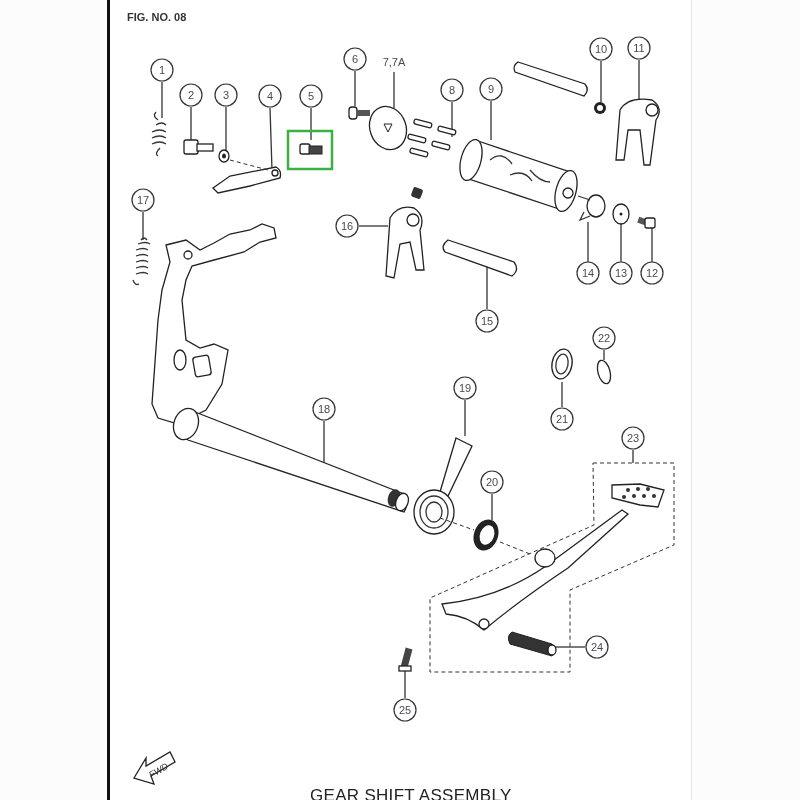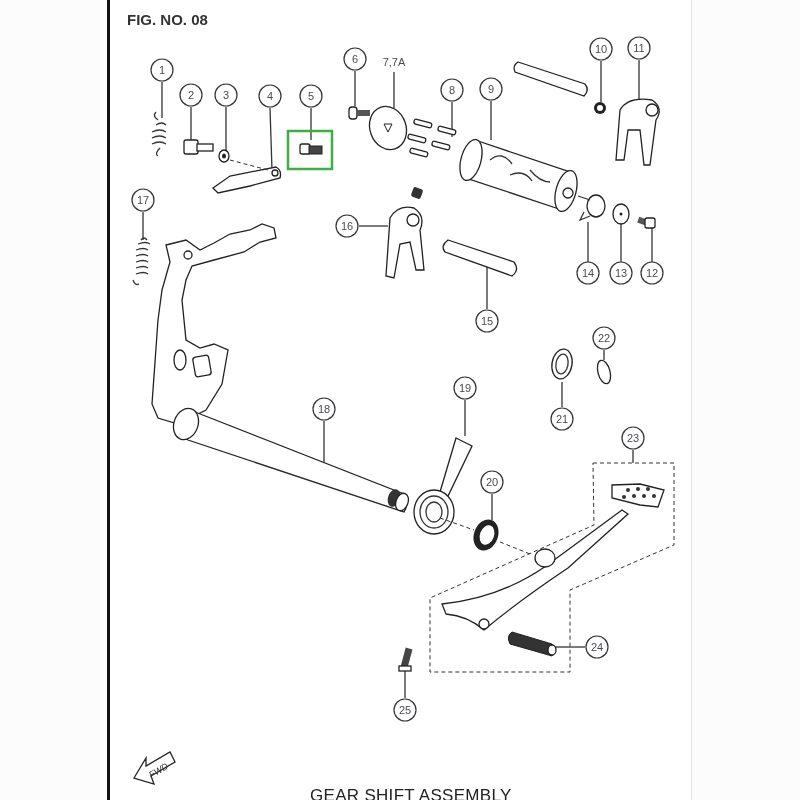--- a/index.html
+++ b/index.html
@@ -1,18 +1,18 @@
 <!DOCTYPE html>
 <html><head>
 <meta charset="utf-8">
 <style>
   html,body{margin:0;padding:0;}
   body{width:800px;height:800px;overflow:hidden;background:#fcfcfc;font-family:"Liberation Sans",sans-serif;position:relative;}
   .page{position:absolute;left:107px;top:0;width:585px;height:800px;background:#fff;border-left:3px solid #111;border-right:1px solid #e6e6e6;box-sizing:border-box;}
-  .fig-no{position:absolute;left:127px;top:11px;font-size:15px;font-weight:bold;color:#333;}
+  .fig-no{position:absolute;left:127px;top:11px;font-size:11px;font-weight:bold;color:#333;}
   .title{position:absolute;left:310px;top:786px;font-size:17px;color:#222;letter-spacing:0.3px;white-space:nowrap;}
   svg.diagram{position:absolute;left:0;top:0;}
   .callout circle{fill:#fff;stroke:#333;stroke-width:1.2;}
   .callout text{font-family:"Liberation Sans",sans-serif;font-size:11px;fill:#4a4a55;text-anchor:middle;dominant-baseline:central;}
   .ln{stroke:#333;stroke-width:1.3;fill:none;}
   .part{stroke:#222;stroke-width:1.3;fill:#fff;}
   .dash{stroke:#333;stroke-width:1;fill:none;stroke-dasharray:4 3;}
   .hl{fill:none;stroke:#3cb043;stroke-width:2.5;}
 </style>
 </head>

